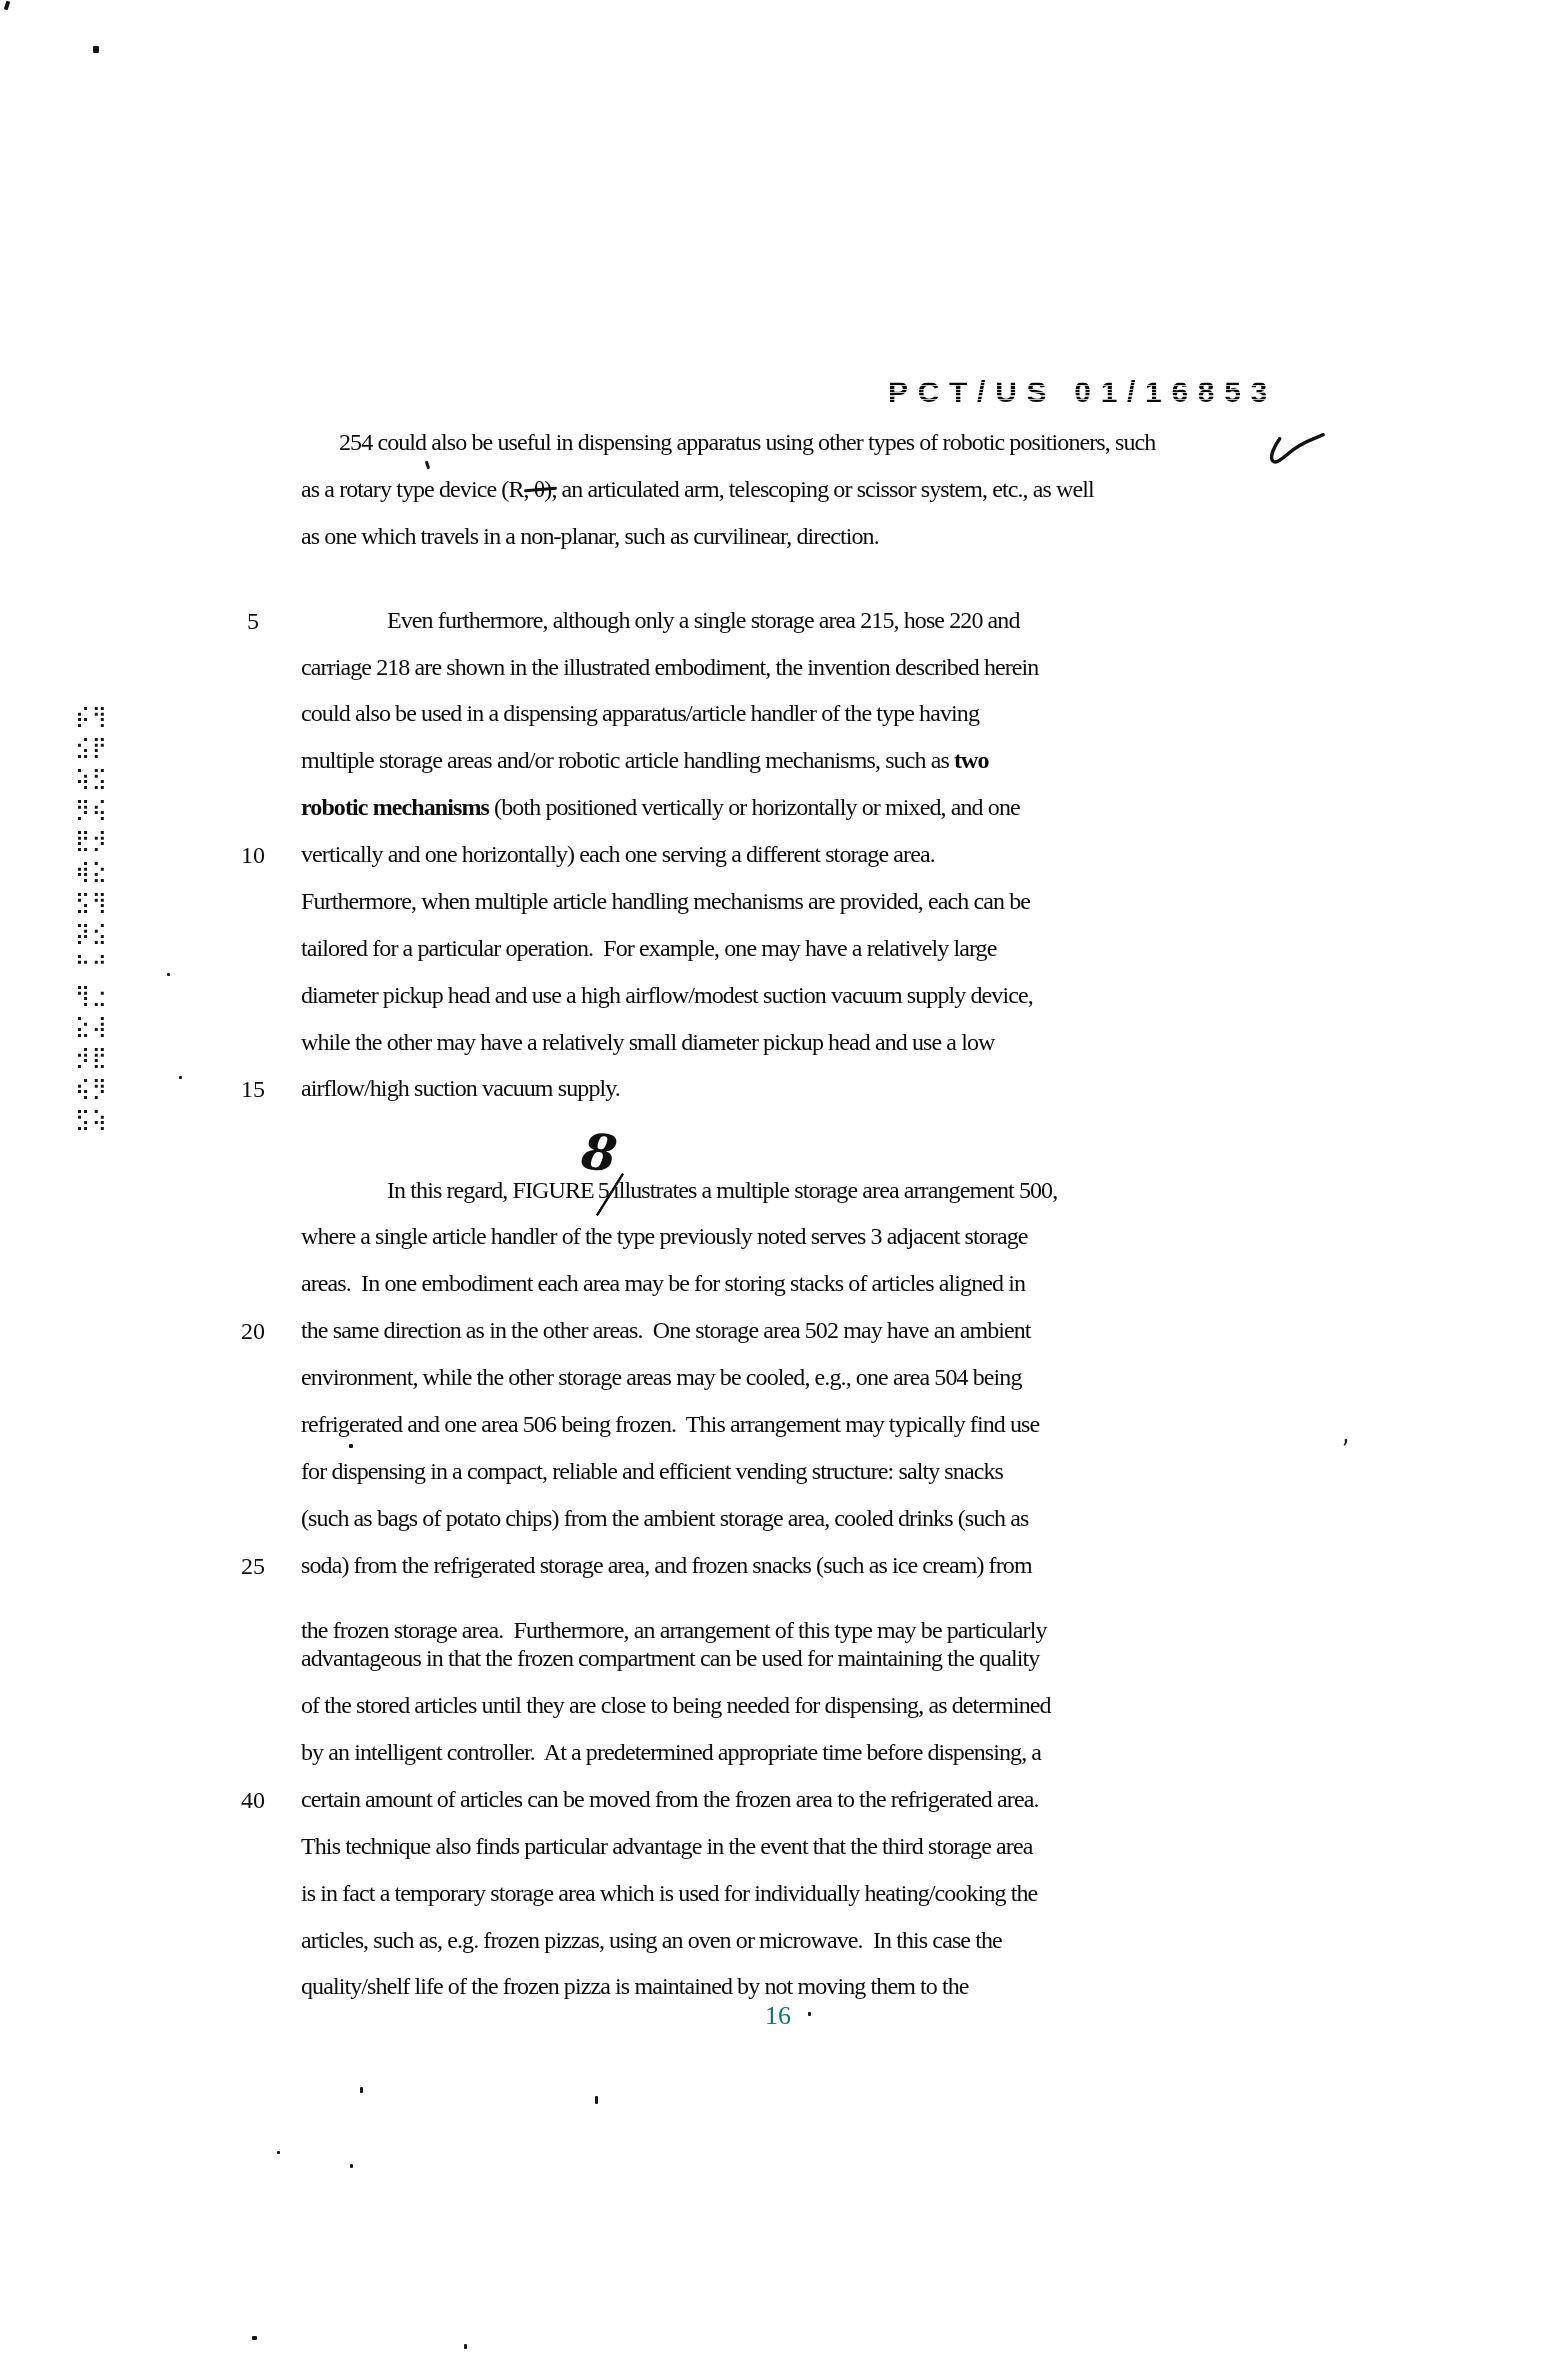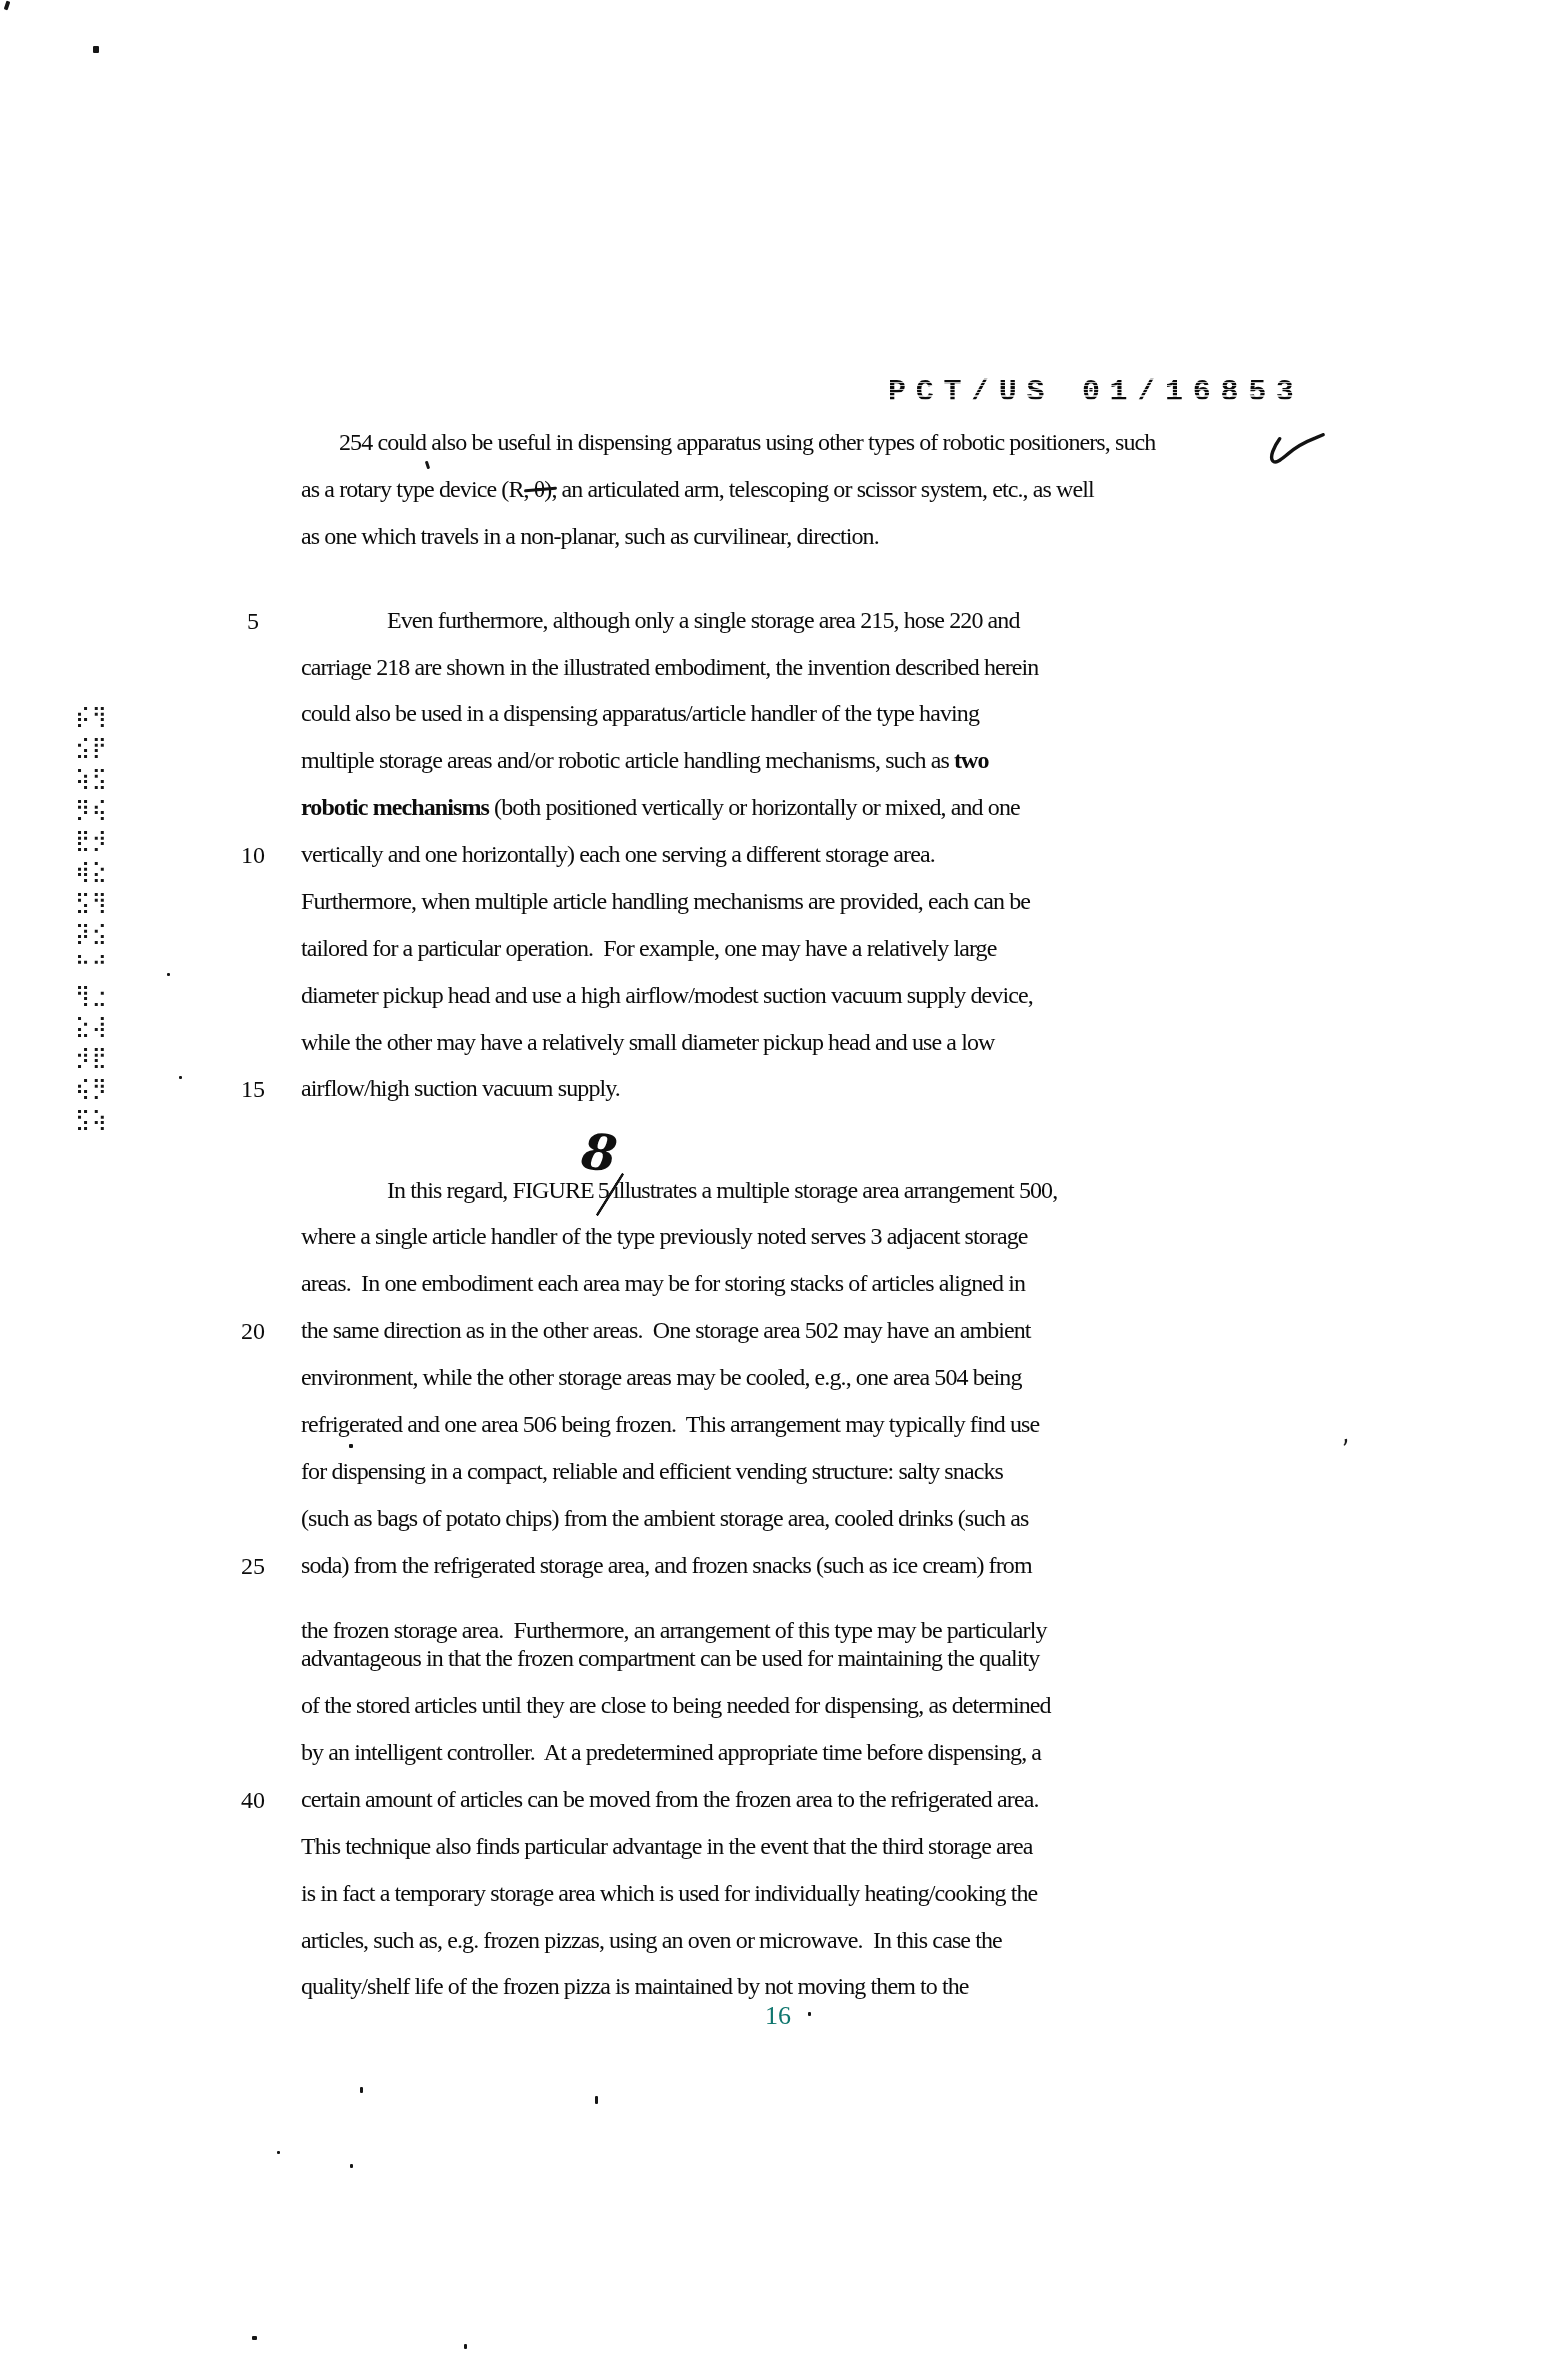--- a/index.html
+++ b/index.html
@@ -3,21 +3,21 @@
 <meta charset="utf-8">
 <style>
   html,body{margin:0;padding:0;}
   body{
     width:1551px;height:2377px;position:relative;background:#ffffff;
     font-family:"Liberation Serif", serif;color:#0d0d0d;overflow:hidden;
   }
   
   .doc-id{
     position:absolute;left:888px;top:375px;
-    font-family:Liberation Mono, monospace;
+    font-family:Liberation Sans, sans-serif;
     font-size:30px;font-weight:bold;letter-spacing:9.7px;color:#0a0a0a;
     -webkit-mask-image:repeating-linear-gradient(0deg,#000 0 2.3px,rgba(0,0,0,.25) 2.3px 3.4px);
     mask-image:repeating-linear-gradient(0deg,#000 0 2.3px,rgba(0,0,0,.25) 2.3px 3.4px);
     white-space:pre;
   }
   
   .line{
     position:absolute;white-space:pre;
     font-size:24px;letter-spacing:-0.9px;line-height:1;color:#0c0c0c;
   }

